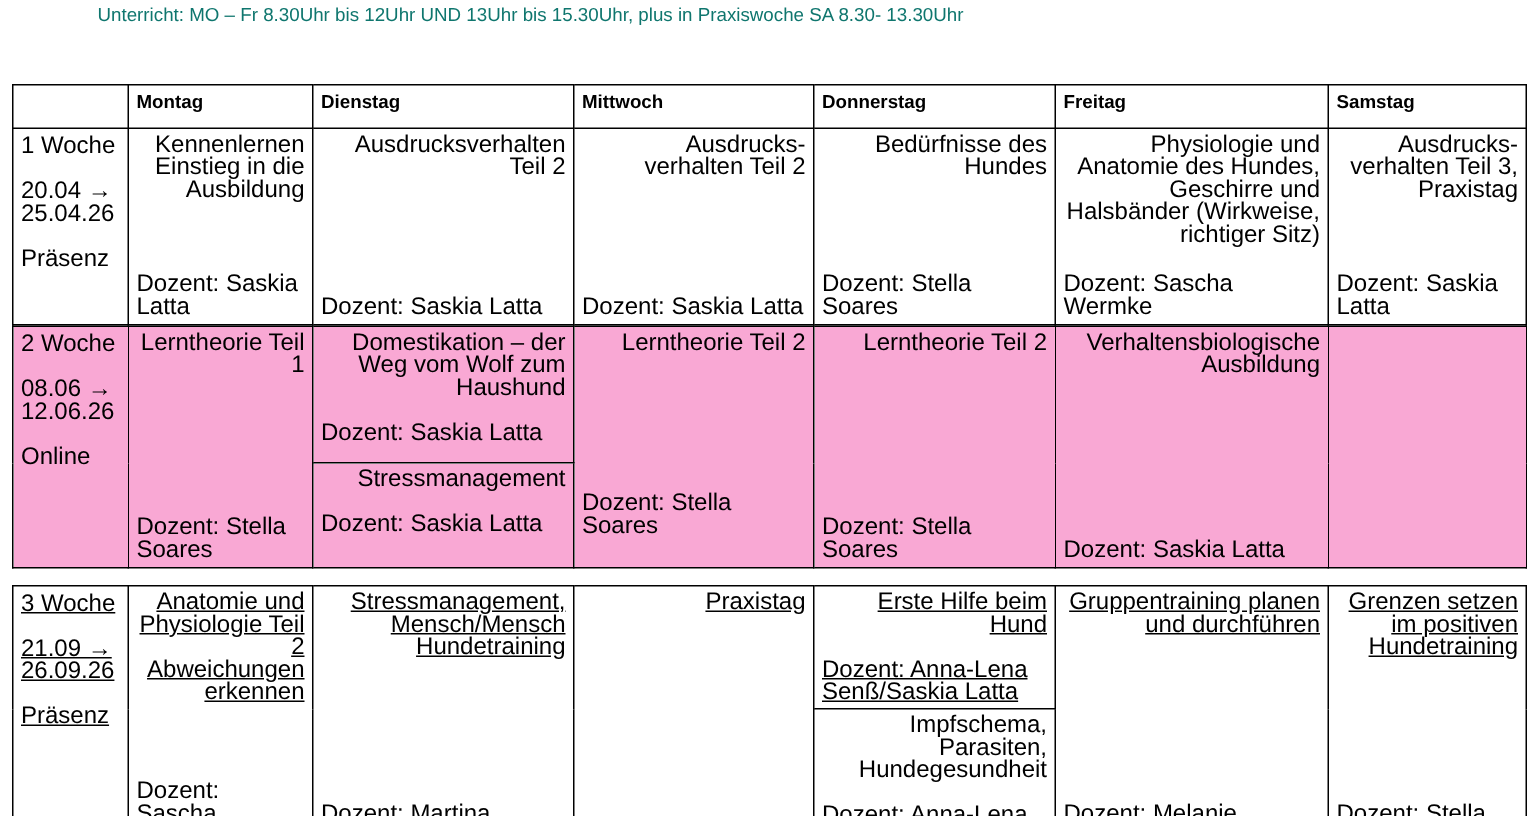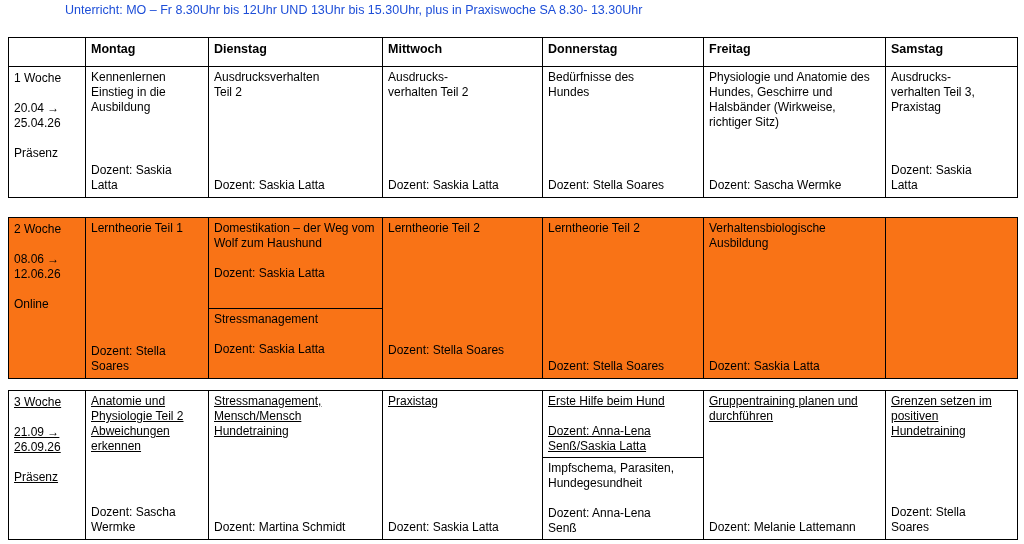--- a/index.html
+++ b/index.html
@@ -1,51 +1,51 @@
 <!DOCTYPE html>
 <html><head>
 <meta charset="utf-8">
 <style>
   html,body{margin:0;padding:0;background:#ffffff;}
   body{
     width:1024px;height:544px;position:relative;overflow:hidden;
     font-family:"Liberation Sans","DejaVu Sans",sans-serif;color:#000;
   }
   .doc-title{
-    position:absolute;left:65px;top:3px;font-size:12.5px;line-height:15px;color:#1d4ed8;
+    position:absolute;left:65px;top:3px;font-size:12.5px;line-height:15px;color:#0f766e;
   }
   table.tbl{
     position:absolute;left:8px;border-collapse:collapse;table-layout:fixed;
     width:1009px;
   }
-  table.t1{top:37px;}
+  table.t1{top:56px;}
   table.t2{top:217px;}
   table.t3{top:390px;}
   .tbl th,.tbl td{
     border:1.5px solid #000;vertical-align:top;padding:3px 5px;
-    font-size:12px;line-height:15px;position:relative;
+    font-size:16px;line-height:15px;position:relative;
     overflow:hidden;
   }
   .tbl th{
     text-align:left;font-weight:bold;font-size:12.5px;padding-top:4px;
   }
   tr.hrow{height:29px;}
   tr.r1{height:131px;}
   tr.r2a{height:91px;}
   tr.r2b{height:70px;}
   tr.r3a{height:67px;text-decoration:underline;}
   tr.r3b{height:81px;}
   td.wk{white-space:pre-line;padding-top:4px;}
-  .ttl{white-space:pre-line;}
+  .ttl{white-space:pre-line;text-align:right;}
   .doz{
     position:absolute;left:5px;right:5px;bottom:4px;white-space:pre-line;
   }
   .doz.lift{bottom:20px;}
   .doz-flow{margin-top:15px;white-space:pre-line;position:static;}
-  table.t2 td{background:#f97316;}
+  table.t2 td{background:#f9a8d4;}
 </style>
 </head>
 <body>
 
 <div class="page">
 
   <div class="doc-title">Unterricht: MO – Fr 8.30Uhr bis 12Uhr UND 13Uhr bis 15.30Uhr, plus in Praxiswoche SA 8.30- 13.30Uhr</div>
 
   <table class="tbl t1">
     <colgroup>

